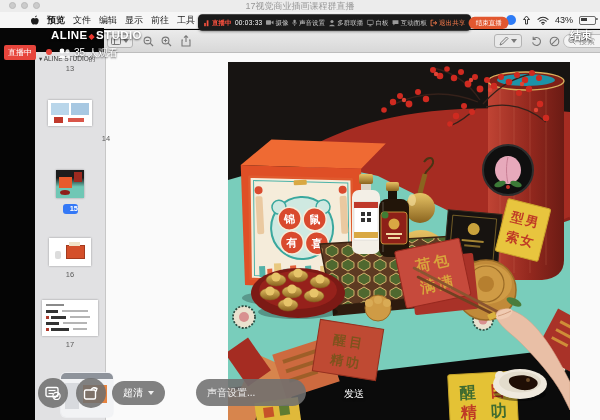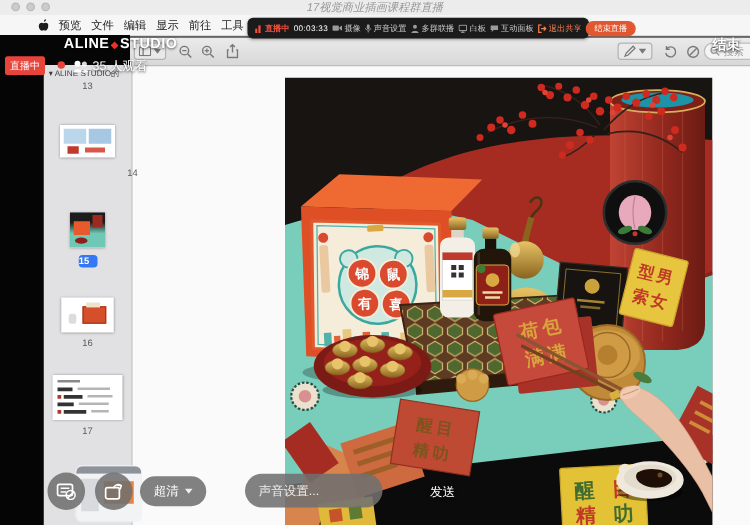--- a/index.html
+++ b/index.html
@@ -1,27 +1,27 @@
 <!DOCTYPE html>
 <html><head>
 <meta charset="utf-8">
 <style>
   html,body{margin:0;padding:0;}
   body{width:600px;height:420px;position:relative;overflow:hidden;background:#000;
        font-family:"Liberation Sans","DejaVu Sans",sans-serif;}
   .abs{position:absolute;}
   
-  .titlebar{left:0;top:0;width:600px;height:12px;background:#ececec;border-bottom:1px solid #d4d4d4;z-index:5;font-style:italic;}
+  .titlebar{left:0;top:0;width:600px;height:12px;background:#ececec;border-bottom:1px solid #d4d4d4;z-index:5;}
   .tl{position:absolute;top:2px;width:7px;height:7px;border-radius:50%;background:#cbcbcb;border:1px solid #b9b9b9;box-sizing:border-box;}
   .win-title{width:100%;text-align:center;font-size:9px;line-height:12px;color:#979797;}
   
   .menubar{left:0;top:12px;width:600px;height:16px;background:#f6f6f6;border-bottom:1px solid #d9d9d9;
            display:flex;align-items:center;font-size:9px;color:#1d1d1d;z-index:6;}
   .menubar .mi{margin-right:8px;white-space:nowrap;}
-  .menubar .mi.app{font-weight:normal;}
+  .menubar .mi.app{font-weight:bold;}
   .mb-right{position:absolute;right:4px;top:0;height:16px;display:flex;align-items:center;gap:6px;}
   .battery-body{width:15px;height:7px;border:1px solid #6d6d6d;border-radius:2px;position:relative;}
   .battery-fill{position:absolute;left:1px;top:1px;width:40%;height:3px;background:#3c3c3c;}
   .battery-nub{position:absolute;right:-3px;top:1.5px;width:2px;height:2px;background:#6d6d6d;border-radius:0 1px 1px 0;}
   
   .streambar{left:198px;top:13px;width:300px;height:19px;transform:scale(.87);transform-origin:0 50%;
              background:#1b1b1b;border-radius:5px;display:flex;align-items:center;gap:4px;padding:0 7px;
              font-size:7.5px;color:#c9c9c9;white-space:nowrap;z-index:40;box-shadow:0 1px 3px rgba(0,0,0,.4);}
   .sg{display:flex;align-items:center;gap:2px;}
   .live-txt{color:#f8503e;font-weight:bold;}
@@ -32,21 +32,21 @@
   .pv-toolbar{left:35px;top:30px;width:565px;height:22px;background:linear-gradient(#ebebeb,#d8d8d8);
               border-bottom:1px solid #bdbdbd;z-index:8;}
   .tool-btn{position:absolute;top:4px;height:14px;border:1px solid #b3b3b3;border-radius:3px;background:#e9e9e9;
             display:flex;align-items:center;justify-content:center;gap:2px;padding:0 3px;box-sizing:border-box;}
   .searchbox{position:absolute;top:4px;left:528px;width:68px;height:14px;border:1px solid #bdbdbd;border-radius:7px;
              background:#f4f4f4;display:flex;align-items:center;padding:0 4px;gap:3px;font-size:8px;color:#9a9a9a;box-sizing:border-box;}
   .pv-sidebar{left:35px;top:52px;width:70px;height:368px;background:#e1e1e3;border-right:1px solid #c7c7c7;z-index:8;}
   .sb-head{position:absolute;left:4px;top:3px;font-size:6.5px;color:#3e3e3e;white-space:nowrap;overflow:hidden;width:62px;}
   .pnum{position:absolute;width:70px;text-align:center;font-size:7.5px;color:#5a5a5a;}
   .pnum-sel{position:absolute;left:28px;width:15px;height:10px;background:#3478f6;color:#fff;font-size:7.5px;
-            line-height:10px;text-align:left;border-radius:3px;font-weight:bold;}
+            line-height:10px;text-align:right;border-radius:3px;font-weight:bold;}
   .thumb{position:absolute;background:#fff;box-shadow:0 0 2px rgba(0,0,0,.35);overflow:hidden;}
   .pv-main{left:105px;top:52px;width:495px;height:368px;background:#fafafa;z-index:7;}
   .photo{left:228px;top:62px;width:342px;height:358px;z-index:9;}
   
   .brand{left:7px;top:29px;z-index:50;color:#fff;font-weight:bold;font-size:11.5px;letter-spacing:.4px;
          text-shadow:0 1px 2px rgba(0,0,0,.7);margin-left:44px;}
   .brand .mark{color:#e8352c;font-size:8px;margin:0 1px;}
   .blackcap{left:0;top:28px;width:104px;height:24px;background:#060606;z-index:45;}
   .leftcol{left:0;top:28px;width:35px;height:392px;background:#050505;z-index:4;}
   .badge{left:4px;top:45px;background:#e7453c;color:#fff;font-size:8px;padding:2px 4px;border-radius:2px;z-index:50;}
@@ -82,20 +82,39 @@
         <path d="M6.5,3.1c-.7,0-1.2.4-1.6.4S3.9,3.1,3.3,3.1C2,3.1,1,4.2,1,5.8c0,1.9,1.4,3.7,2.3,3.7.5,0,.8-.3,1.5-.3s1,.3,1.5.3c1,0,2.3-1.8,2.3-3.6A2.4,2.4,0,0,0,6.5,3.1Z M5.6,2.3A1.9,1.9,0,0,0,6.9.4,2,2,0,0,0,5,2,1.7,1.7,0,0,0,5.6,2.3Z" fill="#1d1d1d"></path>
       </svg>
   </span>
   <span class="mi app">预览</span>
   <span class="mi">文件</span>
   <span class="mi">编辑</span>
   <span class="mi">显示</span>
   <span class="mi">前往</span>
   <span class="mi">工具</span>
   <span class="mi">窗口</span>
+  <div class="mb-right">
+    <span style="width:10px;height:10px;border-radius:50%;background:#2e7cf6;display:inline-block;"></span>
+    <span>
+      <svg width="9" height="10" viewBox="0 0 9 10">
+          <path d="M4.5,1 L7.5,4.5 L5.5,4.5 L5.5,9 L3.5,9 L3.5,4.5 L1.5,4.5 Z" fill="none" stroke="#3a3a3a" stroke-width="1"></path>
+        </svg>
+    </span>
+    <span>
+      <svg width="12" height="9" viewBox="0 0 12 9">
+          <path d="M1,3.4 C4,.6 8,.6 11,3.4 M2.8,5.2 C4.8,3.4 7.2,3.4 9.2,5.2 M4.6,7 C5.4,6.3 6.6,6.3 7.4,7" fill="none" stroke="#2f2f2f" stroke-width="1.1" stroke-linecap="round"></path>
+          <circle cx="6" cy="8.2" r=".8" fill="#2f2f2f"></circle>
+        </svg>
+    </span>
+    <span style="font-size:9px;color:#222;">43%</span>
+    <span class="battery-body">
+      <span class="battery-fill"></span>
+        <span class="battery-nub"></span>
+    </span>
+  </div>
 </div>
 
 <div class="abs streambar">
   <span class="sg">
     <svg width="7" height="8" viewBox="0 0 7 8">
         <rect x="0" y="4" width="2" height="4" fill="#f8503e"></rect>
         <rect x="3" y="1" width="2" height="7" fill="#f8503e"></rect>
       </svg>
     <span class="live-txt">直播中</span>
   </span>

